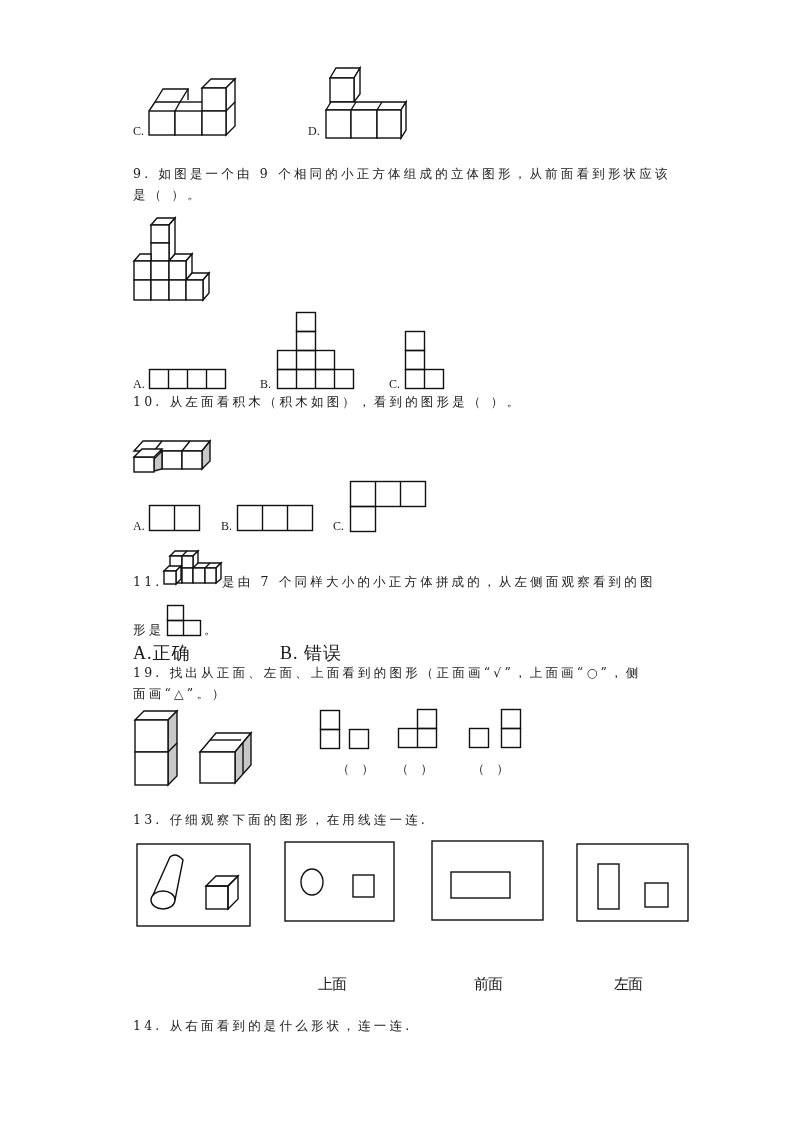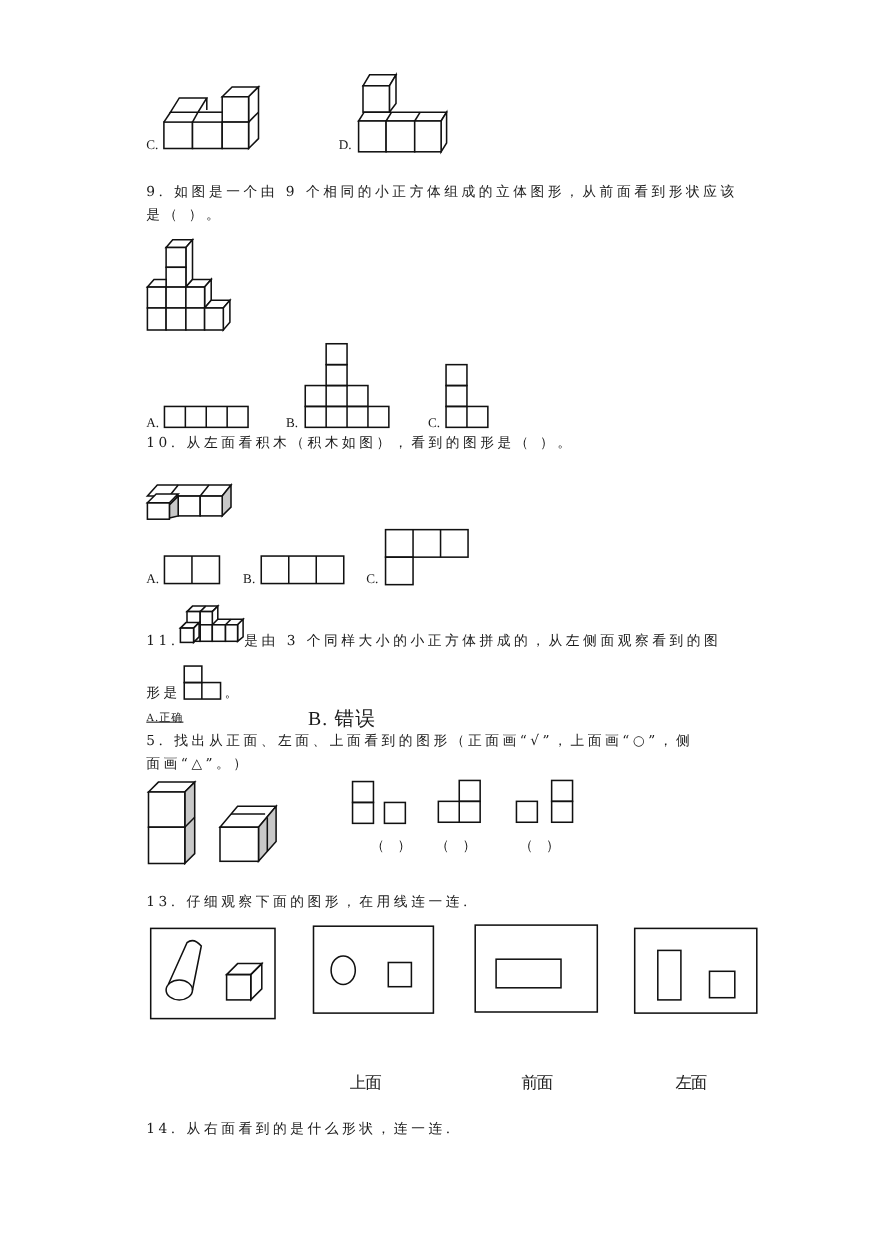--- a/index.html
+++ b/index.html
@@ -159,36 +159,36 @@
     <line class="s" x1="41" y1="19" x2="46" y2="14"></line>
     <polygon class="w" points="52,19 57,14 57,30 52,34"></polygon>
     <rect class="w" x="6" y="19" width="12" height="15"></rect>
     <rect class="w" x="18" y="19" width="11" height="15"></rect>
     <rect class="w" x="29" y="19" width="12" height="15"></rect>
     <rect class="w" x="41" y="19" width="11" height="15"></rect>
     <polygon class="w" points="0,22 5,17 17,17 12,22"></polygon>
     <polygon class="w" points="12,22 17,17 17,30 12,35"></polygon>
     <rect class="w" x="0" y="22" width="12" height="13"></rect>
   </svg>
-  <div class="abs q" style="left:222px;top:574px;">是由 3 个同样大小的小正方体拼成的，从左侧面观察看到的图</div>
+  <div class="abs q" style="left:222px;top:574px;">是由 7 个同样大小的小正方体拼成的，从左侧面观察看到的图</div>
 
   <div class="abs q" style="left:133px;top:622px;">形是</div>
   <svg style="left:167px;top:605px;" width="36" height="32" viewBox="0 0 36 32">
     <rect class="s" x="0.5" y="0.5" width="16" height="15"></rect>
     <rect class="s" x="0.5" y="15.5" width="33" height="15"></rect>
     <line class="s" x1="16.5" y1="15.5" x2="16.5" y2="30.5"></line>
   </svg>
   <span class="abs q" style="left:204px;top:622px;">。</span>
 
-  <span class="abs opt" style="left:133px;top:646px;font-size:10px;letter-spacing:1px;text-decoration:underline;">A.正确</span>
+  <span class="abs opt" style="left:133px;top:646px;font-size:18px;letter-spacing:1px;">A.正确</span>
   <span class="abs opt" style="left:280px;top:646px;font-size:18px;letter-spacing:1px;">B. 错误</span>
 </section>
 
 <section>
-  <div class="abs q" style="left:133px;top:665px;">5. 找出从正面、左面、上面看到的图形（正面画“√”，上面画“○”，侧</div>
+  <div class="abs q" style="left:133px;top:665px;">19. 找出从正面、左面、上面看到的图形（正面画“√”，上面画“○”，侧</div>
   <div class="abs q" style="left:133px;top:686px;">面画“△”。）</div>
 
   <svg style="left:134px;top:709px;" width="46" height="78" viewBox="0 0 46 78">
     <polygon class="w" points="1,11 10,2 43,2 34,11"></polygon>
     <polygon class="g" points="34,11 43,2 43,67 34,76"></polygon>
     <line class="s" x1="34" y1="43" x2="43" y2="34"></line>
     <rect class="w" x="1" y="11" width="33" height="32"></rect>
     <rect class="w" x="1" y="43" width="33" height="33"></rect>
   </svg>
 

